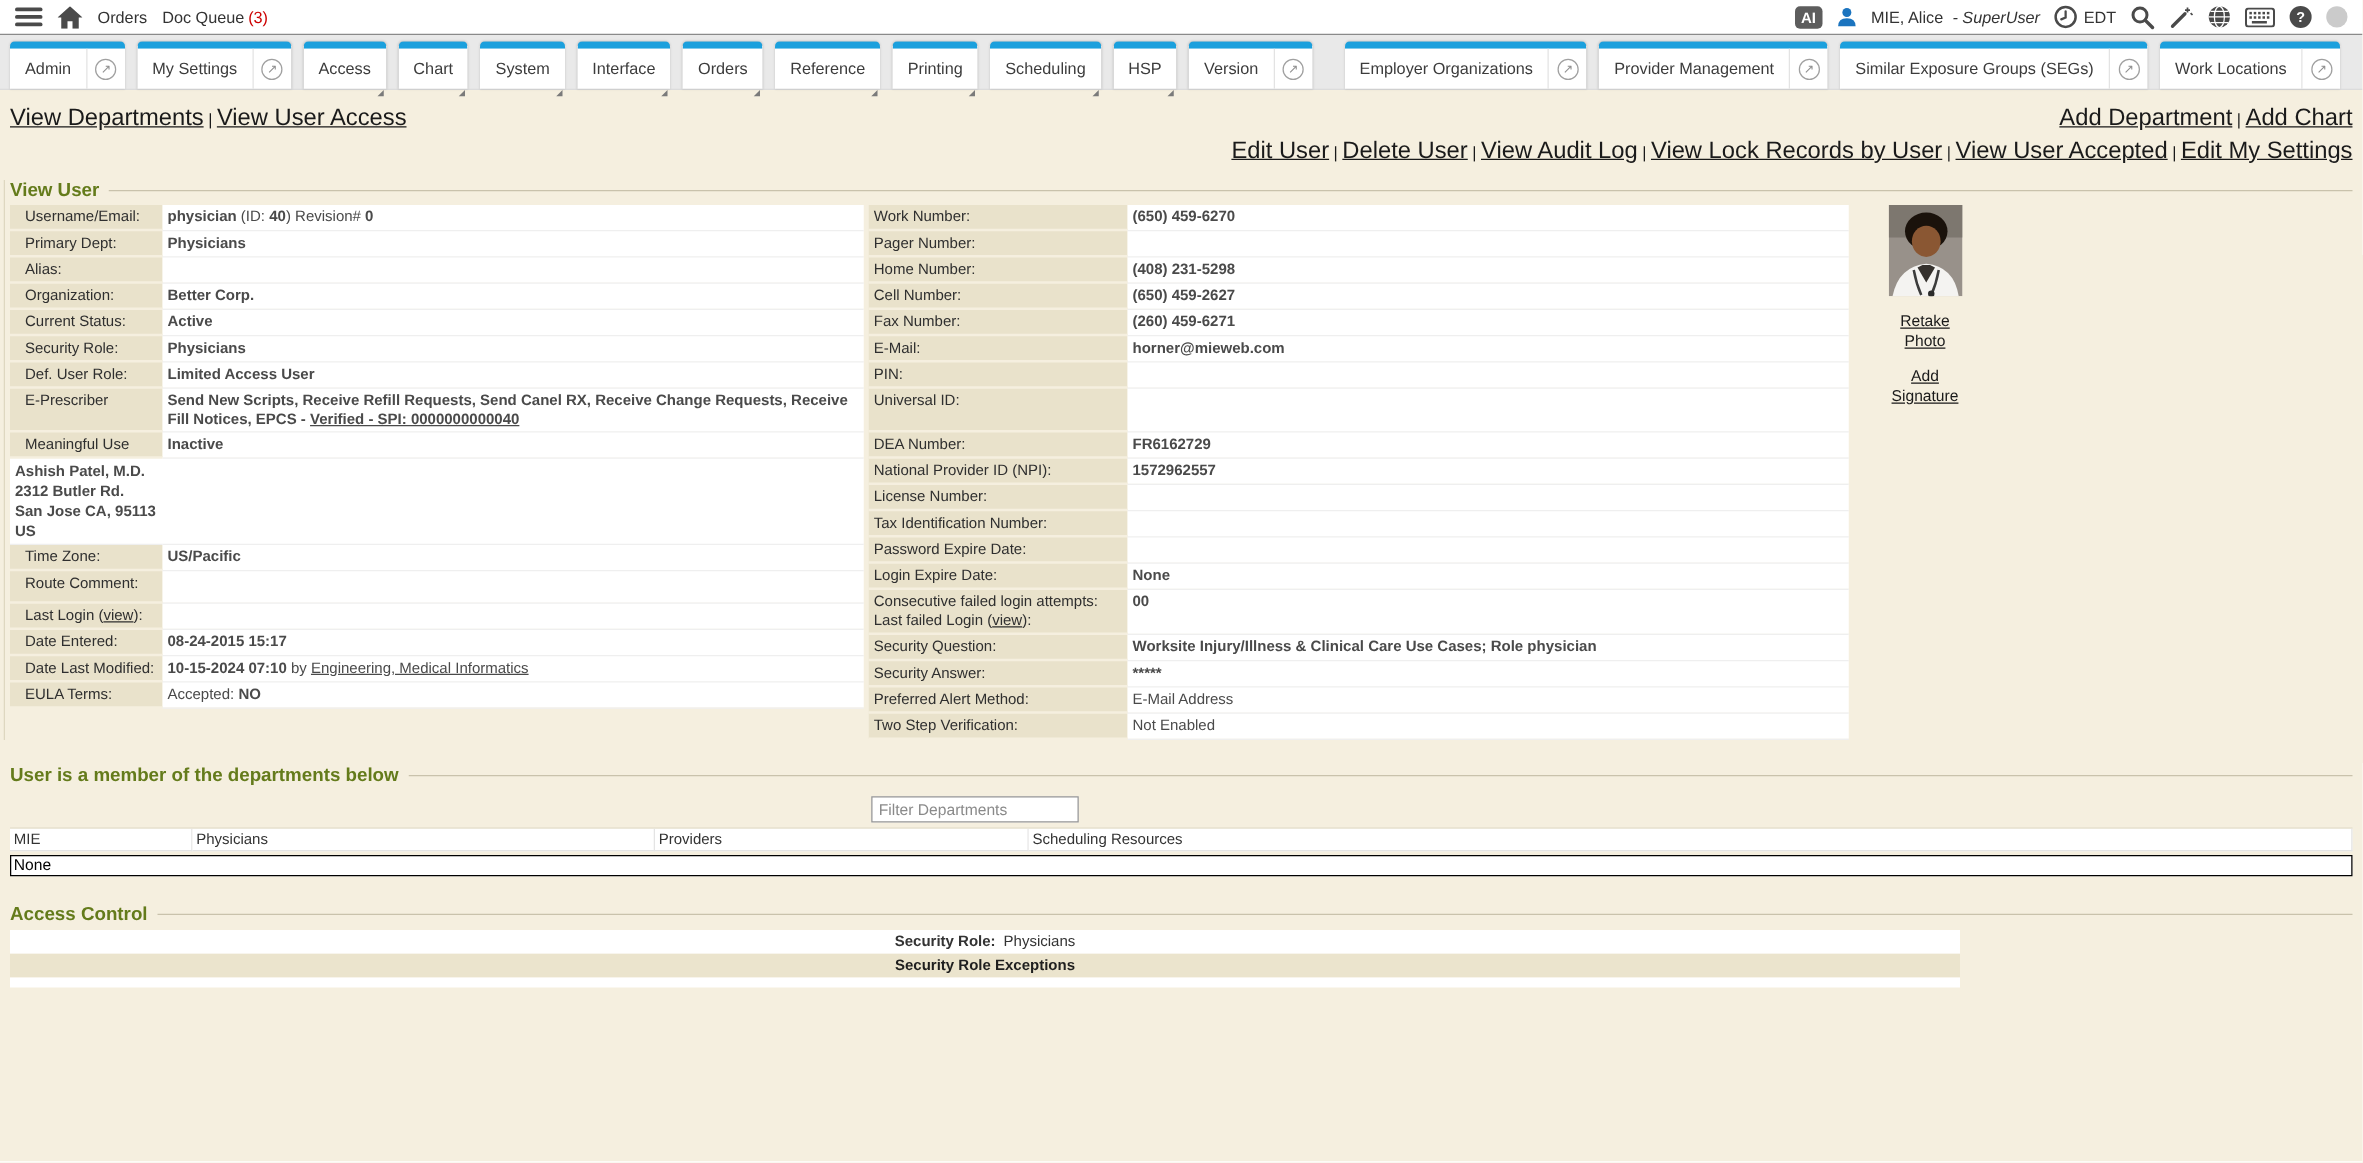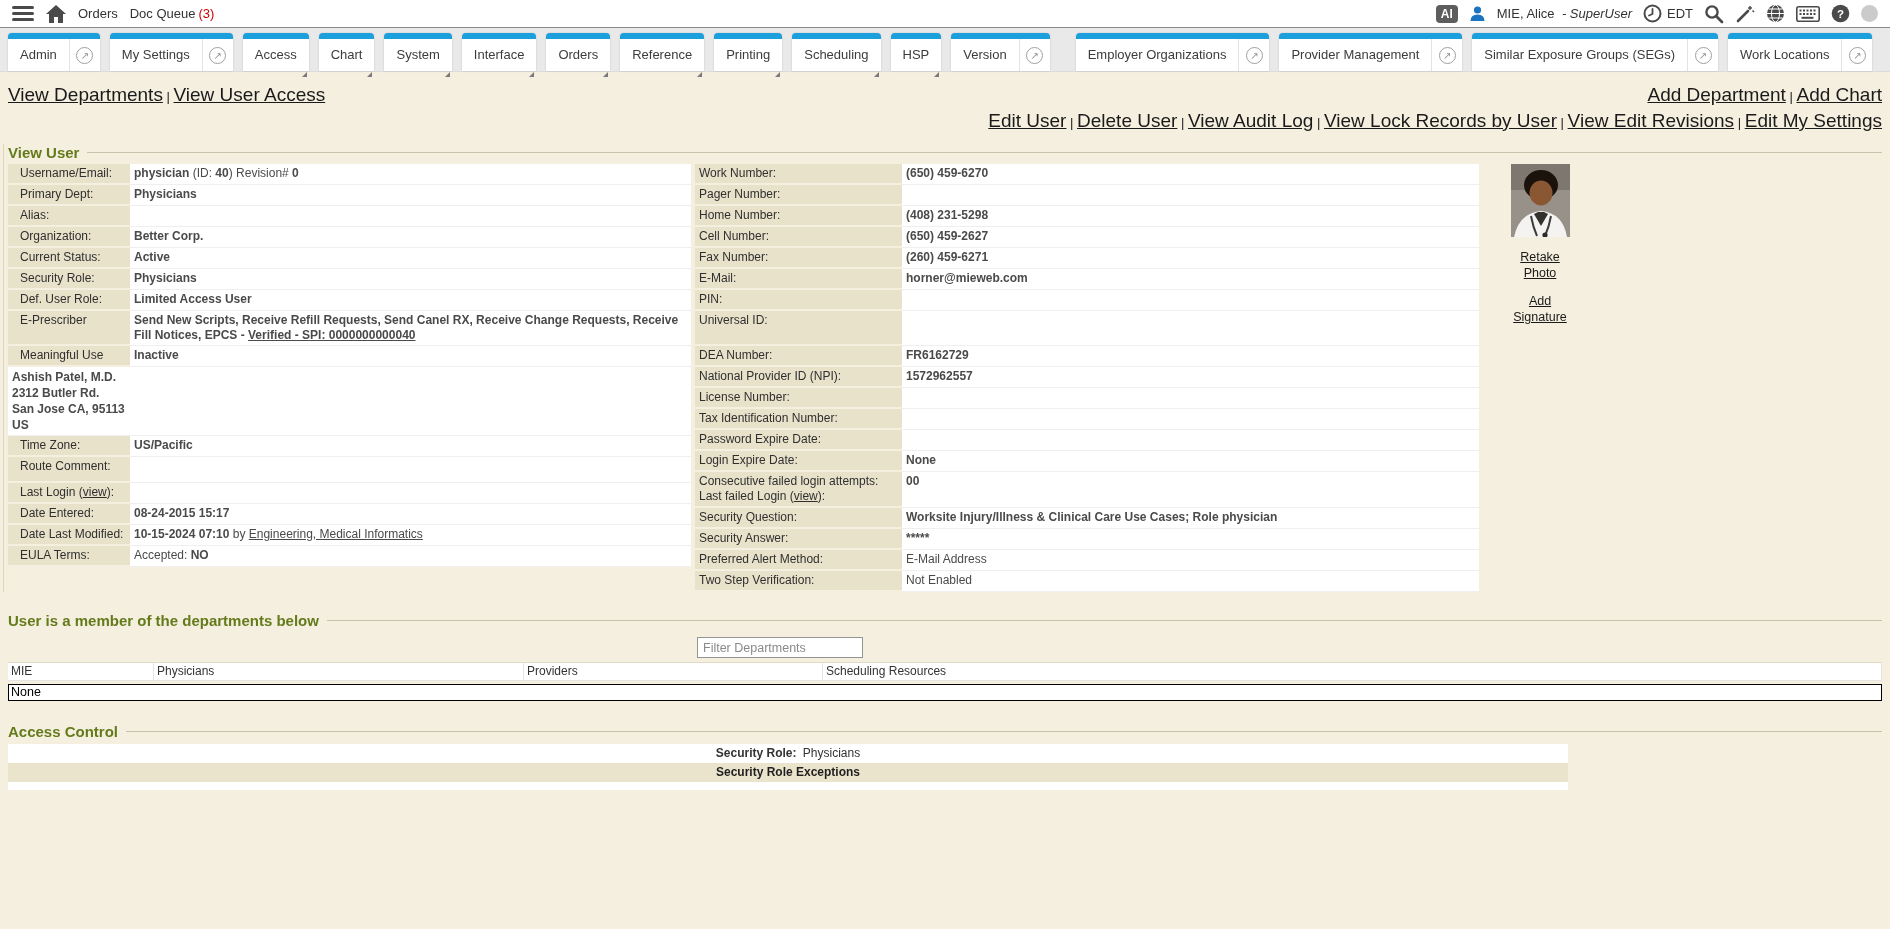--- a/index.html
+++ b/index.html
@@ -279,21 +279,21 @@
       </span>
     </div>
   </div>
 
 <div class="content">
 
   <div class="linkrow-top">
     <span><a class="plink">View Departments</a><span class="sep"> | </span><a class="plink">View User Access</a></span>
     <span><a class="plink">Add Department</a><span class="sep"> | </span><a class="plink">Add Chart</a></span>
   </div>
-  <div class="linkrow-actions"><a class="plink">Edit User</a><span class="sep"> | </span><a class="plink">Delete User</a><span class="sep"> | </span><a class="plink">View Audit Log</a><span class="sep"> | </span><a class="plink">View Lock Records by User</a><span class="sep"> | </span><a class="plink">View Edit Revisions</a><span class="sep"> | </span><a class="plink">Edit My Settings</a></div>
+  <div class="linkrow-actions"><a class="plink">Edit User</a><span class="sep"> | </span><a class="plink">Delete User</a><span class="sep"> | </span><a class="plink">View Audit Log</a><span class="sep"> | </span><a class="plink">View Lock Records by User</a><span class="sep"> | </span><a class="plink">View User Accepted</a><span class="sep"> | </span><a class="plink">Edit My Settings</a></div>
 
   <div class="section-vu">
     <div class="sect-head">
       <span class="sect-title">View User</span>
       <span class="sect-line"></span>
     </div>
     <div class="vu-body">
       <table class="kv kv-left">
           <tbody id="kv-left">
             <tr>

